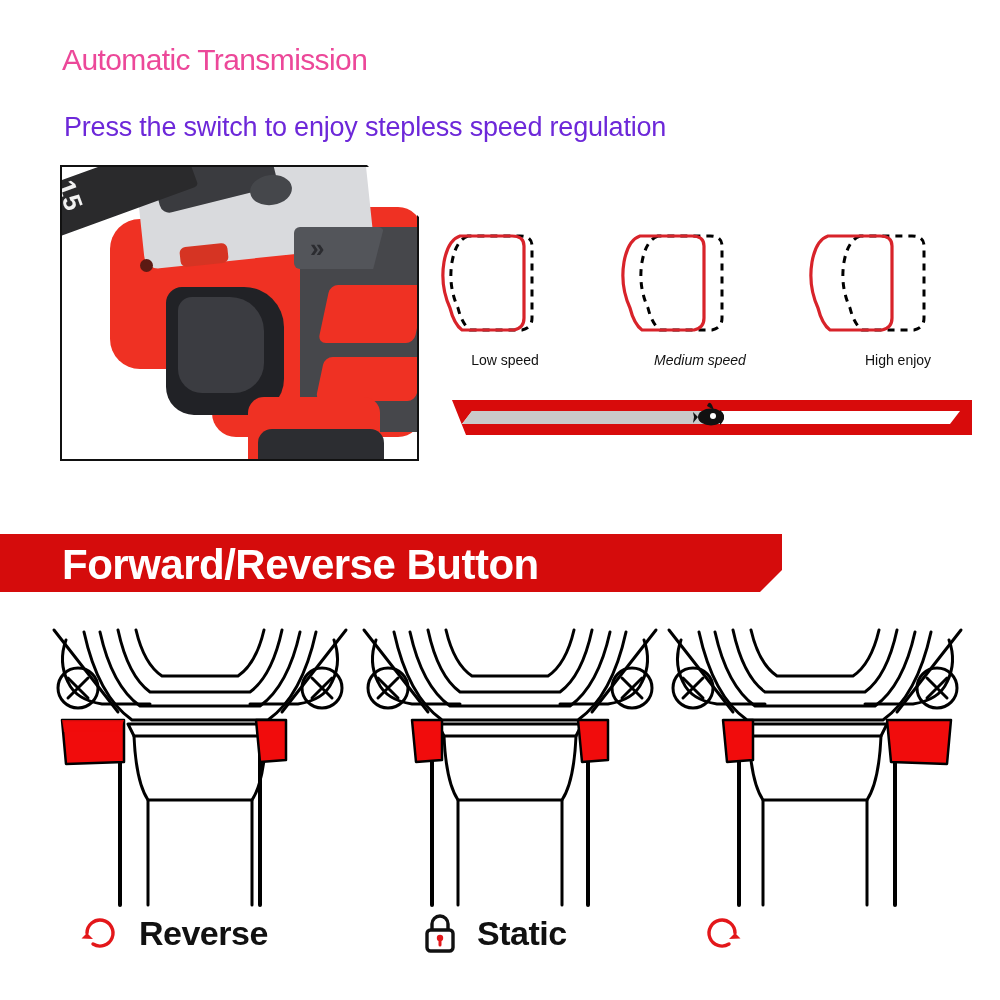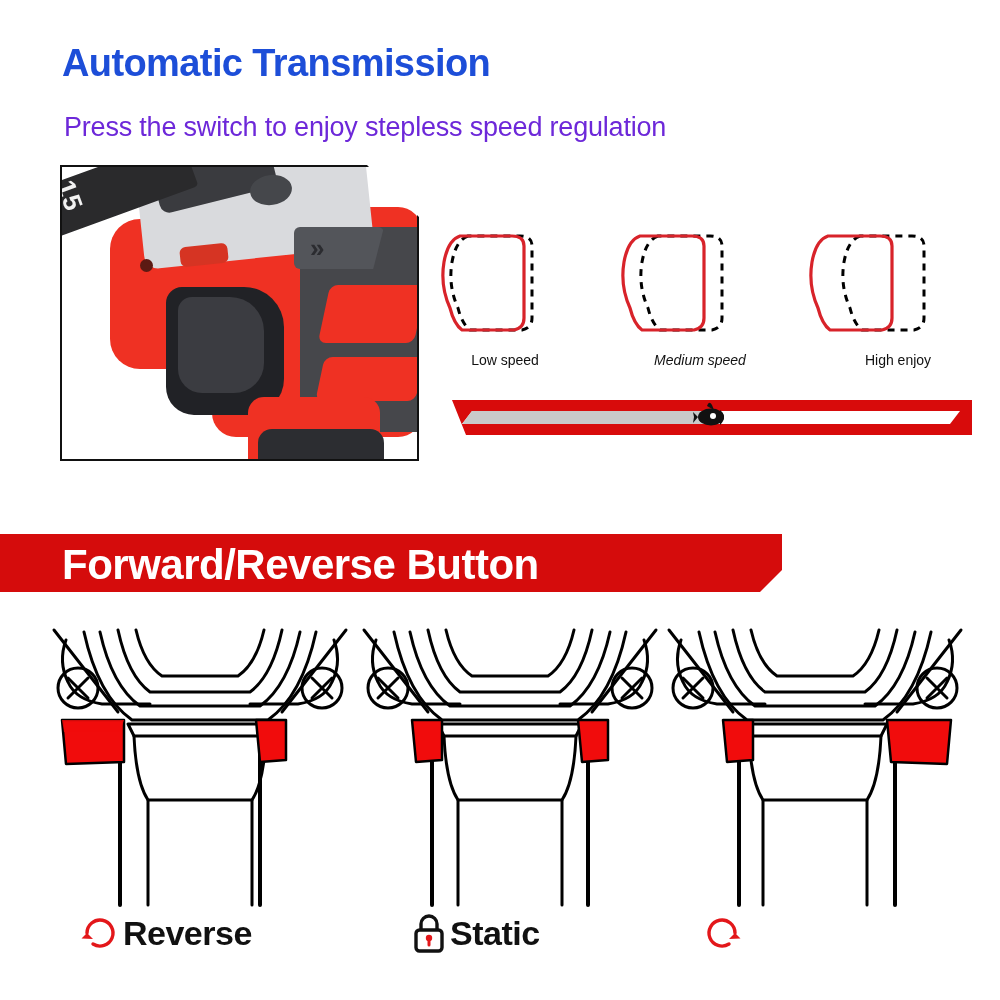--- a/index.html
+++ b/index.html
@@ -9,22 +9,22 @@
     font-family:"Liberation Sans", sans-serif;
     color:#111;
     position:relative;
     overflow:hidden;
   }
   .page{position:relative;width:1000px;height:1000px;}
 
   
   .sec1-title{
     position:absolute;left:62px;top:44px;
-    font-size:38px;font-weight:bold;letter-spacing:-0.6px;
-    color:#1d4ed8;line-height:1.05;white-space:nowrap;
+    font-size:30px;font-weight:normal;letter-spacing:-0.6px;
+    color:#ec4899;line-height:1.05;white-space:nowrap;
   }
   .sec1-sub{
     position:absolute;left:64px;top:112px;
     font-size:27px;font-weight:400;color:#6d28d9;
     white-space:nowrap;letter-spacing:-0.2px;
   }
 
   
   .photo{
     position:absolute;left:60px;top:165px;width:355px;height:292px;
@@ -154,21 +154,21 @@
     letter-spacing:-0.5px;white-space:nowrap;line-height:50px;
   }
 
   
   .sw-row{position:absolute;left:0;top:600px;width:1000px;height:320px;}
   .sw-item{position:absolute;top:0;width:320px;height:310px;}
 
   
   .lbl-row{position:absolute;left:0;top:898px;width:1000px;height:80px;}
   .lbl{
-    position:absolute;top:0;display:flex;align-items:center;gap:1px;
+    position:absolute;top:0;display:flex;align-items:center;gap:17px;
     height:70px;
   }
   .lbl-text{
     font-size:34px;font-weight:bold;color:#111;white-space:nowrap;
     letter-spacing:-0.5px;
   }
   .icon-box{display:flex;align-items:center;justify-content:center;}
 </style>
 </head>
 <body>
@@ -338,21 +338,21 @@
     <div class="lbl" style="left:78px;">
       <span class="icon-box">
         <svg width="44" height="44" viewBox="0 0 44 44">
           <path d="M9 22 A13 13 0 1 1 15 33" fill="none" stroke="#E3171A" stroke-width="3.4" stroke-linecap="round"></path>
           <path d="M9 22 L3.5 27.5 L15 28 Z" fill="#E3171A"></path>
         </svg>
       </span>
       <span class="lbl-text">Reverse</span>
     </div>
 
-    <div class="lbl" style="left:409px;align-items:center;">
+    <div class="lbl" style="left:420px;align-items:center;">
       <span class="icon-box">
         <svg width="40" height="44" viewBox="0 0 40 44">
           <path d="M12 19 L12 13 A8 8 0 0 1 28 13 L28 19" fill="none" stroke="#111" stroke-width="3.4" stroke-linecap="round"></path>
           <rect x="7" y="19" width="26" height="21" rx="3.5" fill="#fff" stroke="#111" stroke-width="3.4"></rect>
           <circle cx="20" cy="27" r="3.2" fill="#E3171A"></circle>
           <path d="M20 28 L20 34" stroke="#E3171A" stroke-width="3" stroke-linecap="round"></path>
         </svg>
       </span>
       <span class="lbl-text">Static</span>
     </div>

